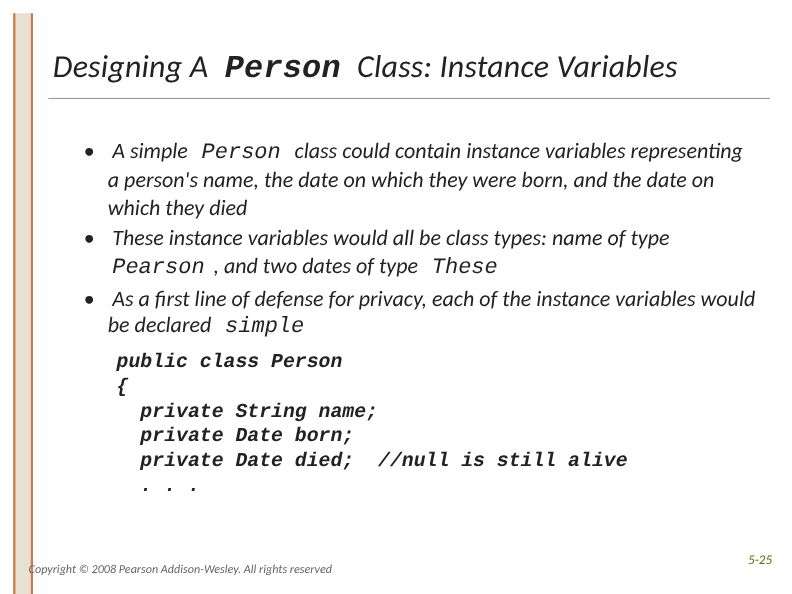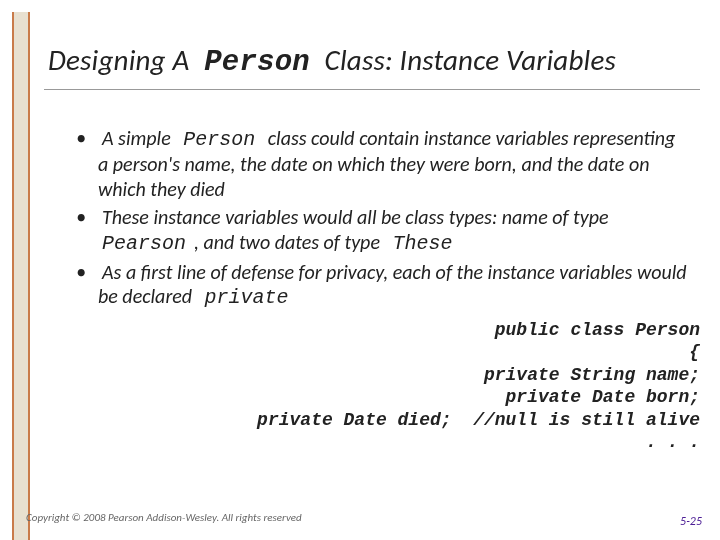--- a/index.html
+++ b/index.html
@@ -65,51 +65,50 @@
   }
   .codeblock {
     margin-left: 66px;
     margin-top: 8px;
     font-family: "Courier New", monospace;
     font-size: 18px;
     font-weight: bold;
     line-height: 1.25;
     color: #222;
     white-space: pre;
-    text-align: right;
   }
   .footer {
     position: absolute;
     left: 14px;
     bottom: 20px;
     font-size: 11px;
     color: #666;
   }
   .pagenum {
     position: absolute;
     right: 22px;
-    bottom: 16px;
+    bottom: 27px;
     font-size: 12px;
-    color: #4c1d95;
+    color: #4d7c0f;
   }
 </style>
 </head>
 <body>
 
 <div class="left-stripe"></div>
 
 <div class="content">
   <h1 class="title">
     <span>Designing A </span><span class="mono">Person</span><span> Class:  Instance Variables</span>
   </h1>
 
   <ul class="bullets">
       <li><span>A simple </span><span class="mono">Person</span><span> class could contain instance variables representing a person's name, the date on which they were born, and the date on which they died</span></li>
       <li><span>These instance variables would all be class types:  name of type </span><span class="mono">Pearson</span><span>, and two dates of type </span><span class="mono">These</span></li>
-      <li><span>As a first line of defense for privacy, each of the instance variables would be declared </span><span class="mono">private</span></li>
+      <li><span>As a first line of defense for privacy, each of the instance variables would be declared </span><span class="mono">simple</span></li>
     </ul>
 
   <div class="codeblock">public class Person
 {
   private String name;
   private Date born;
   private Date died;  //null is still alive
   . . .</div>
 </div>
 

